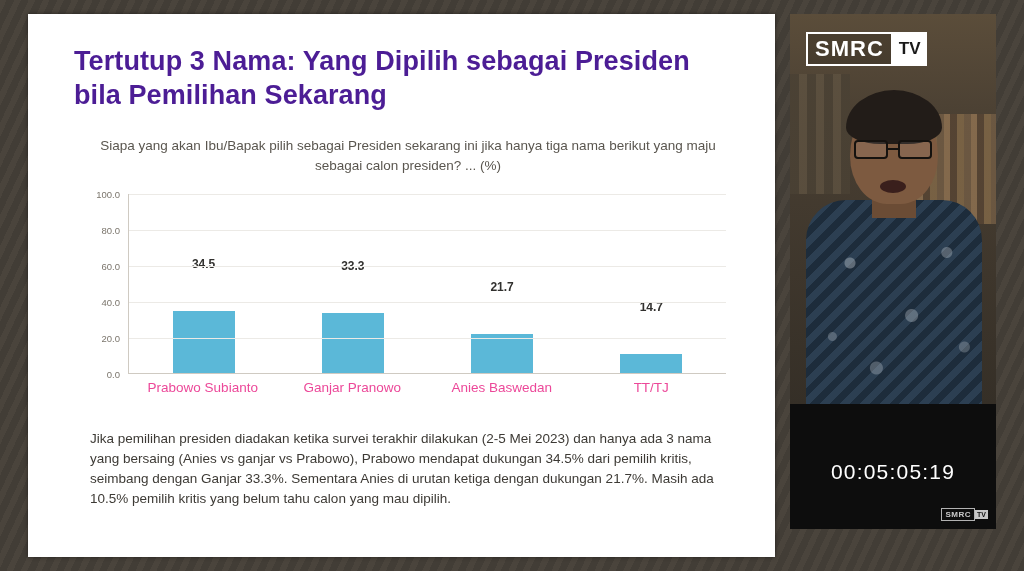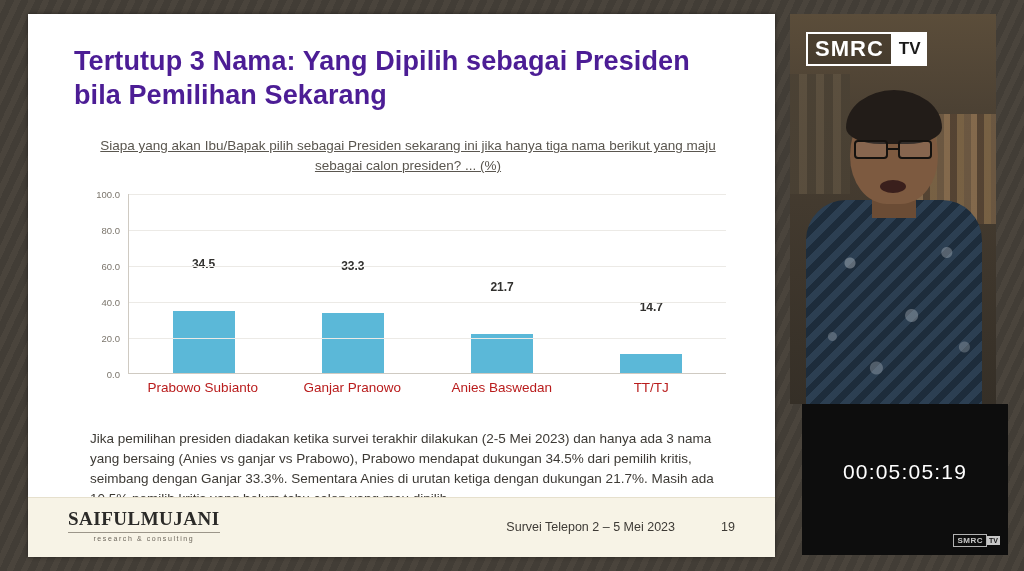--- a/index.html
+++ b/index.html
@@ -44,21 +44,20 @@
     letter-spacing: 0.1px;
   }
   .slide-subtitle {
     position: absolute;
     left: 60px; top: 122px;
     width: 640px;
     text-align: center;
     font-size: 13.5px;
     line-height: 20px;
     color: #5a564f;
-    text-decoration: underline;
   }
 
   
   #chart-area {
     position: absolute;
     left: 52px; top: 180px;
     width: 650px; height: 215px;
   }
   .y-axis-labels {
     position: absolute;
@@ -117,21 +116,21 @@
     position: absolute;
     left: 48px; right: 4px;
     top: 186px;
     display: flex;
     justify-content: space-around;
   }
   .x-label {
     width: 25%;
     text-align: center;
     font-size: 13.5px;
-    color: #b91c1c;
+    color: #ec4899;
   }
 
   
   .narrative {
     position: absolute;
     left: 62px; top: 415px;
     width: 630px;
     font-size: 13.5px;
     line-height: 20px;
     color: #3d3a35;
@@ -313,22 +312,22 @@
     font-weight: bold;
     font-size: 17px;
     padding: 0 6px;
     display: flex;
     align-items: center;
   }
 
   
   #timer-block {
     position: absolute;
-    left: 12px; top: 390px;
-    width: 206px; height: 151px;
+    left: 0; top: 390px;
+    width: 206px; height: 125px;
     background: #0d0d0d;
   }
   #timer {
     position: absolute;
     left: 0; right: 0; top: 56px;
     text-align: center;
     color: #ffffff;
     font-size: 21px;
     letter-spacing: 1.2px;
   }
@@ -404,28 +403,20 @@
         <div class="x-labels">
             <div class="x-label">Prabowo Subianto</div>
             <div class="x-label">Ganjar Pranowo</div>
             <div class="x-label">Anies Baswedan</div>
             <div class="x-label">TT/TJ</div>
           </div>
       </div>
 
       <div class="narrative">Jika pemilihan presiden diadakan ketika survei terakhir dilakukan (2-5 Mei 2023) dan hanya ada 3 nama yang bersaing (Anies vs ganjar vs Prabowo), Prabowo mendapat dukungan 34.5% dari pemilih kritis, seimbang dengan Ganjar 33.3%. Sementara Anies di urutan ketiga dengan dukungan 21.7%. Masih ada 10.5% pemilih kritis yang belum tahu calon yang mau dipilih.</div>
 
-      <div class="slide-footer">
-        <div class="brand">
-          <div class="brand-name">SAIFULMUJANI</div>
-          <div class="brand-sub">research &amp; consulting</div>
-        </div>
-        <div class="footer-note">Survei Telepon 2 – 5 Mei 2023</div>
-        <div class="footer-page">19</div>
-      </div>
 
     </div>
   </div>
 
   <div id="video-col">
 
     <div id="video">
       <div class="shelf"></div>
       <div class="books2"></div>
       <div class="books"></div>

